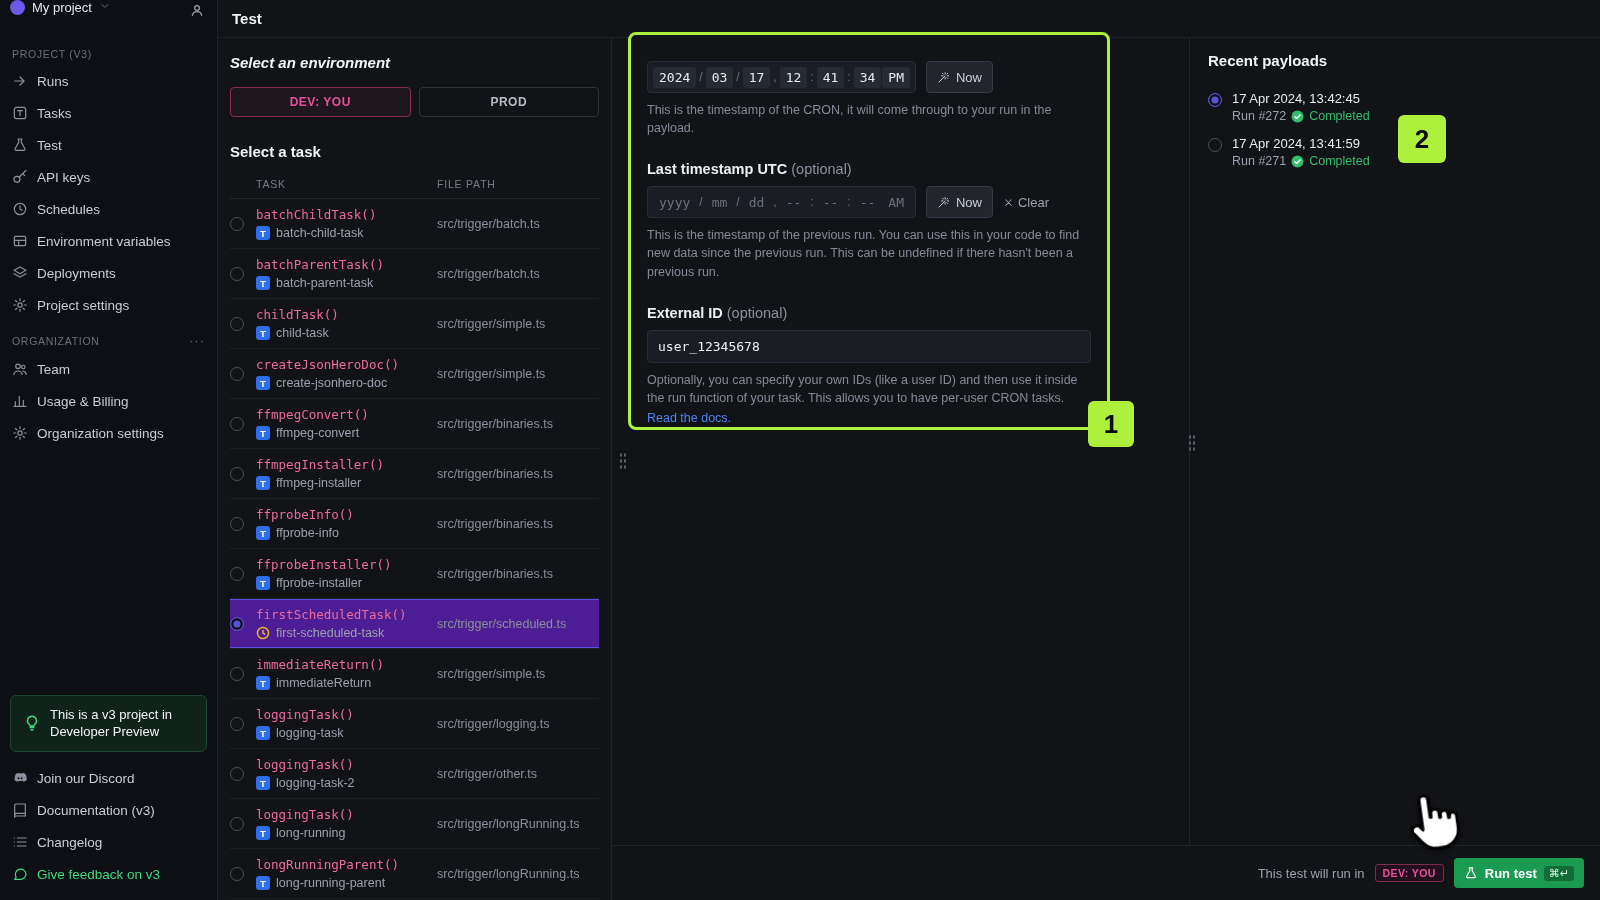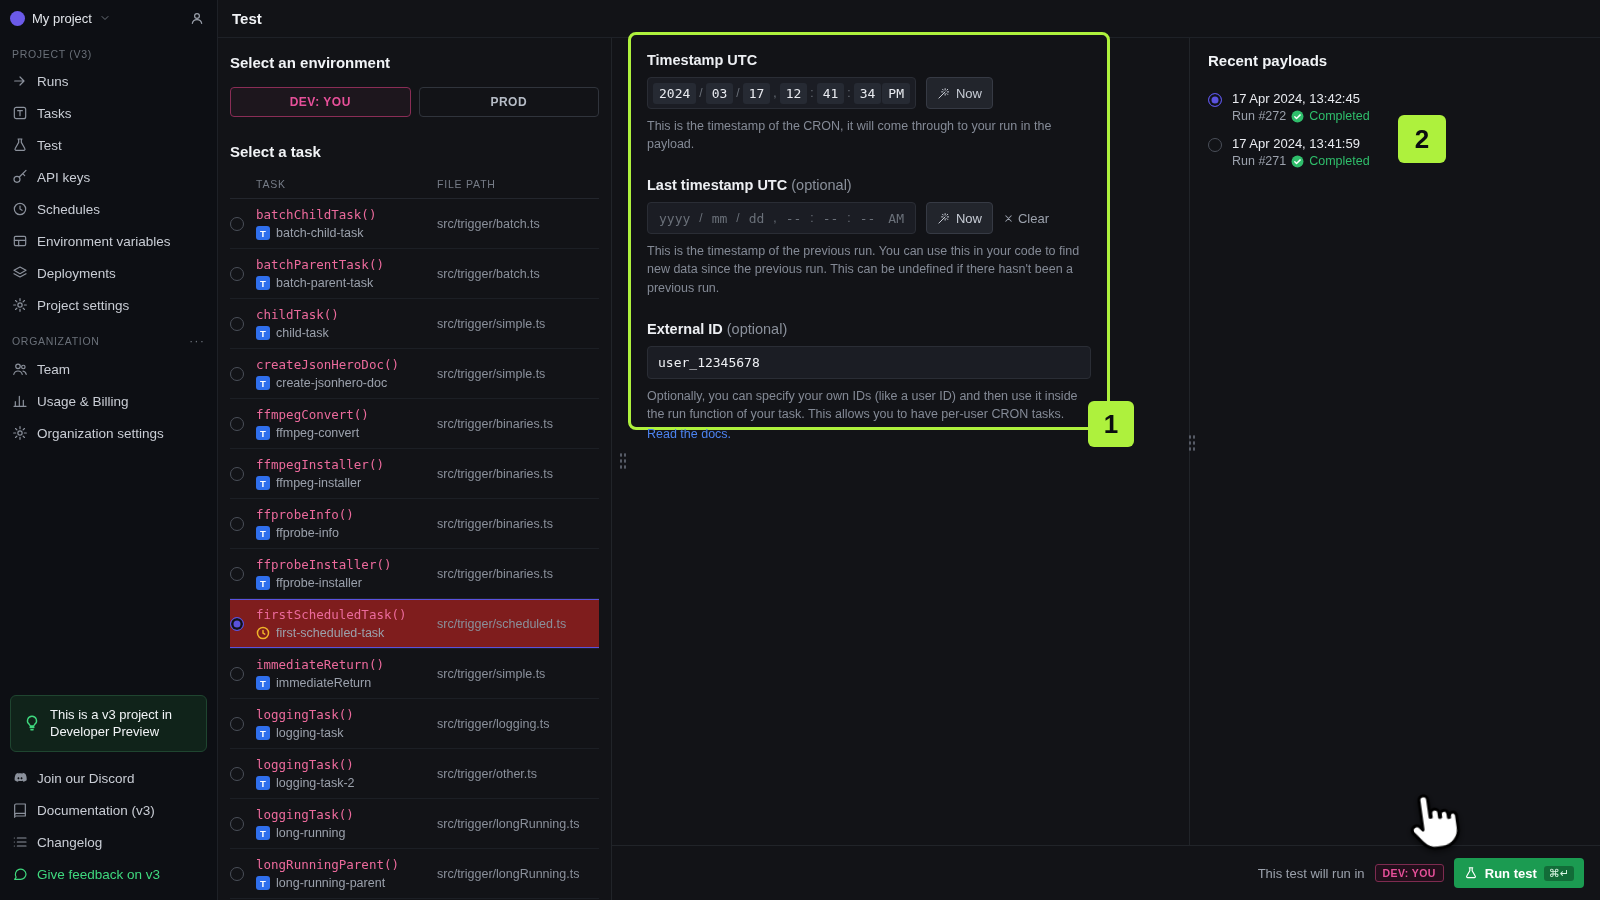--- a/index.html
+++ b/index.html
@@ -4,21 +4,21 @@
 <style>
   * { box-sizing:border-box; margin:0; padding:0; }
   html,body { width:1600px; height:900px; overflow:hidden; }
   body { background:#121317; color:#E6E9EE; font-family:"Liberation Sans",sans-serif; font-size:13px; position:relative; }
   .app { width:1600px; height:900px; display:flex; }
   .icon { display:inline-flex; width:16px; height:16px; flex:0 0 auto; }
   .icon svg { width:100%; height:100%; }
 
   
   .sidebar { width:218px; min-width:218px; background:#0D0F14; border-right:1px solid #1E2127; display:flex; flex-direction:column; }
-  .sidebar-top { height:36px; display:flex; align-items:center; gap:7px; padding:0 10px; }
+  .sidebar-top { height:36px; display:flex; gap:7px; padding:0 10px; }
   .proj-dot { width:15px; height:15px; border-radius:50%; background:#6B5AE8; }
   .proj-name { font-size:13px; color:#E2E5EA; }
   .chev { width:12px; height:12px; color:#6A7079; }
   .avatar { margin-left:auto; width:20px; height:20px; border-radius:50%; color:#9BA1AC; display:flex; align-items:center; justify-content:center; }
   .section-label { display:flex; align-items:center; padding:12px 12px 5px; font-size:10.5px; letter-spacing:.7px; color:#6A7079; }
   .sec-menu { margin-left:auto; color:#6A7079; font-size:13px; letter-spacing:1px; cursor:pointer; }
   .side-item { height:32px; display:flex; align-items:center; gap:9px; padding:0 12px; color:#C9CDD5; font-size:13.5px; cursor:pointer; }
   .side-item .icon { color:#8B919C; }
   .side-item.accent, .side-item.accent .icon { color:#3FD97E; }
   .flex-spacer { flex:1; }
@@ -28,29 +28,29 @@
 
   
   .main { flex:1; display:flex; flex-direction:column; min-width:0; }
   .header { height:38px; border-bottom:1px solid #1E2127; display:flex; align-items:center; padding:0 14px; font-size:15px; font-weight:700; color:#F1F3F6; }
   .content { flex:1; display:flex; min-height:0; }
 
   
   .task-col { width:394px; min-width:394px; border-right:1px solid #212429; overflow:hidden; }
   .col-inner { padding:0 12px; }
   .task-col h2 { font-size:15px; font-weight:700; color:#F1F3F6; }
-  .h-env { margin:16px 0 16px; }
+  .h-env { margin:16px 0 16px;font-style:italic; }
   .h-task { margin:26px 0 10px; }
   .env-buttons { display:flex; gap:8px; }
   .env-btn { flex:1; height:30px; border-radius:4px; font-size:12px; font-weight:700; letter-spacing:.5px; cursor:pointer; font-family:"Liberation Sans",sans-serif; }
   .env-btn.dev { border:1px solid #8A2D56; color:var(--env_pink,#E7509A); background:rgba(231,80,154,.05); }
   .env-btn.prod { border:1px solid #30343C; color:#B6BCC6; background:transparent; }
   .task-head { display:grid; grid-template-columns:26px 181px 1fr; font-size:10.5px; letter-spacing:.8px; color:#767C87; padding:8px 0; border-bottom:1px solid #23262D; }
   .task-row { display:grid; grid-template-columns:26px 181px 1fr; align-items:center; min-height:50px; border-bottom:1px solid #1C1F25; cursor:pointer; }
-  .task-row.selected { background:#7f1d1d; box-shadow:inset 0 1px 0 var(--indigo,#5A52DD), inset 0 -1px 0 var(--indigo,#5A52DD); }
+  .task-row.selected { background:#4c1d95; box-shadow:inset 0 1px 0 var(--indigo,#5A52DD), inset 0 -1px 0 var(--indigo,#5A52DD); }
   .radio { width:14px; height:14px; border:1.5px solid #4A4F59; border-radius:50%; background:transparent; display:inline-block; }
   .radio.checked { border-color:var(--indigo,#5A52DD); background:var(--indigo,#5A52DD); box-shadow:inset 0 0 0 2.5px #101218; }
   .task-name { color:var(--code_pink,#EC6A9C); font-family:"DejaVu Sans Mono",monospace; font-size:12.5px; }
   .task-slug { display:flex; align-items:center; gap:6px; margin-top:4px; color:#9BA1AC; font-size:12.5px; }
   .badge-task { width:14px; height:14px; border-radius:3px; background:#2F6FED; color:#fff; font-size:9.5px; font-weight:700; display:inline-flex; align-items:center; justify-content:center; }
   .badge-clock { width:14px; height:14px; display:inline-flex; }
   .badge-clock svg { width:100%; height:100%; }
   .task-path { color:#8A909B; font-size:12.5px; }
 
   
@@ -465,21 +465,20 @@
         </div>
       </div>
 
       <div class="right-wrap">
         <div class="panes">
 
           <div class="form-col">
             <div class="green-box">
 
               <div class="field1">
-                <div class="field-label"><span>Timestamp UTC</span></div>
                 <div class="date-row">
                   <div class="date-input">
                     <span class="seg">2024</span>
                       <span class="sep">/</span>
                     <span class="seg">03</span>
                       <span class="sep">/</span>
                     <span class="seg">17</span>
                       <span class="sep">,</span>
                     <span class="seg">12</span>
                       <span class="sep">:</span>

